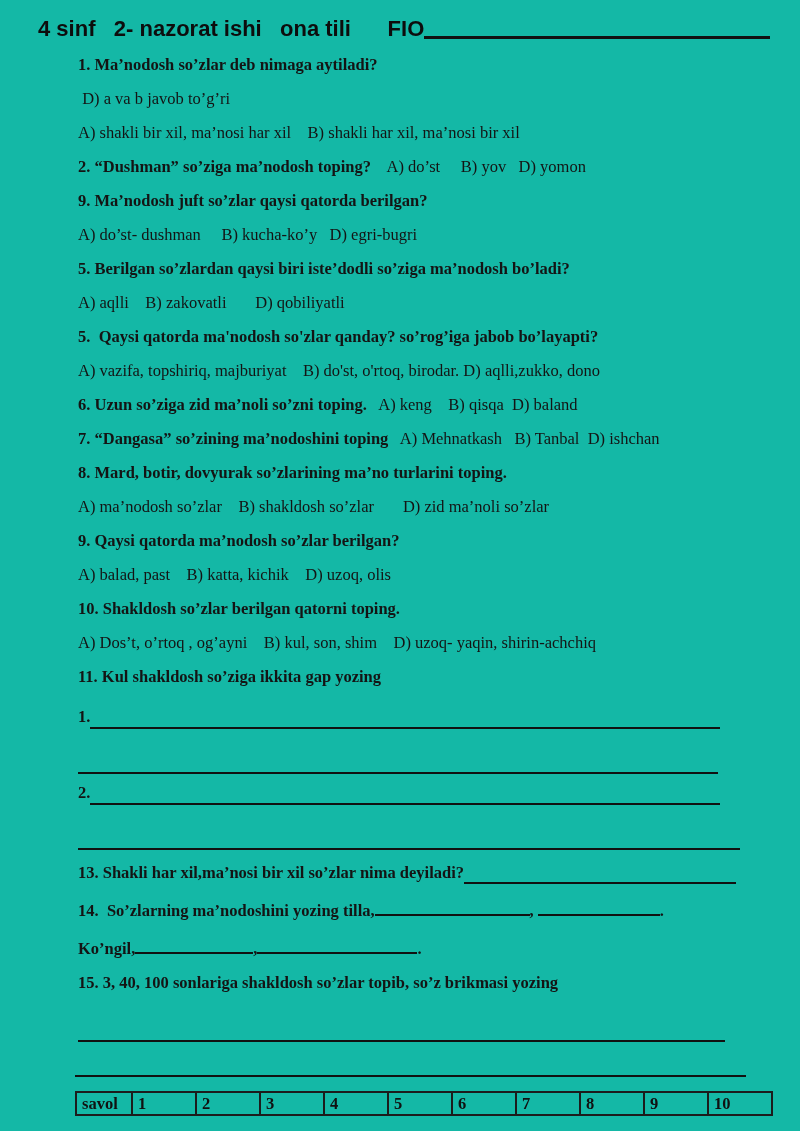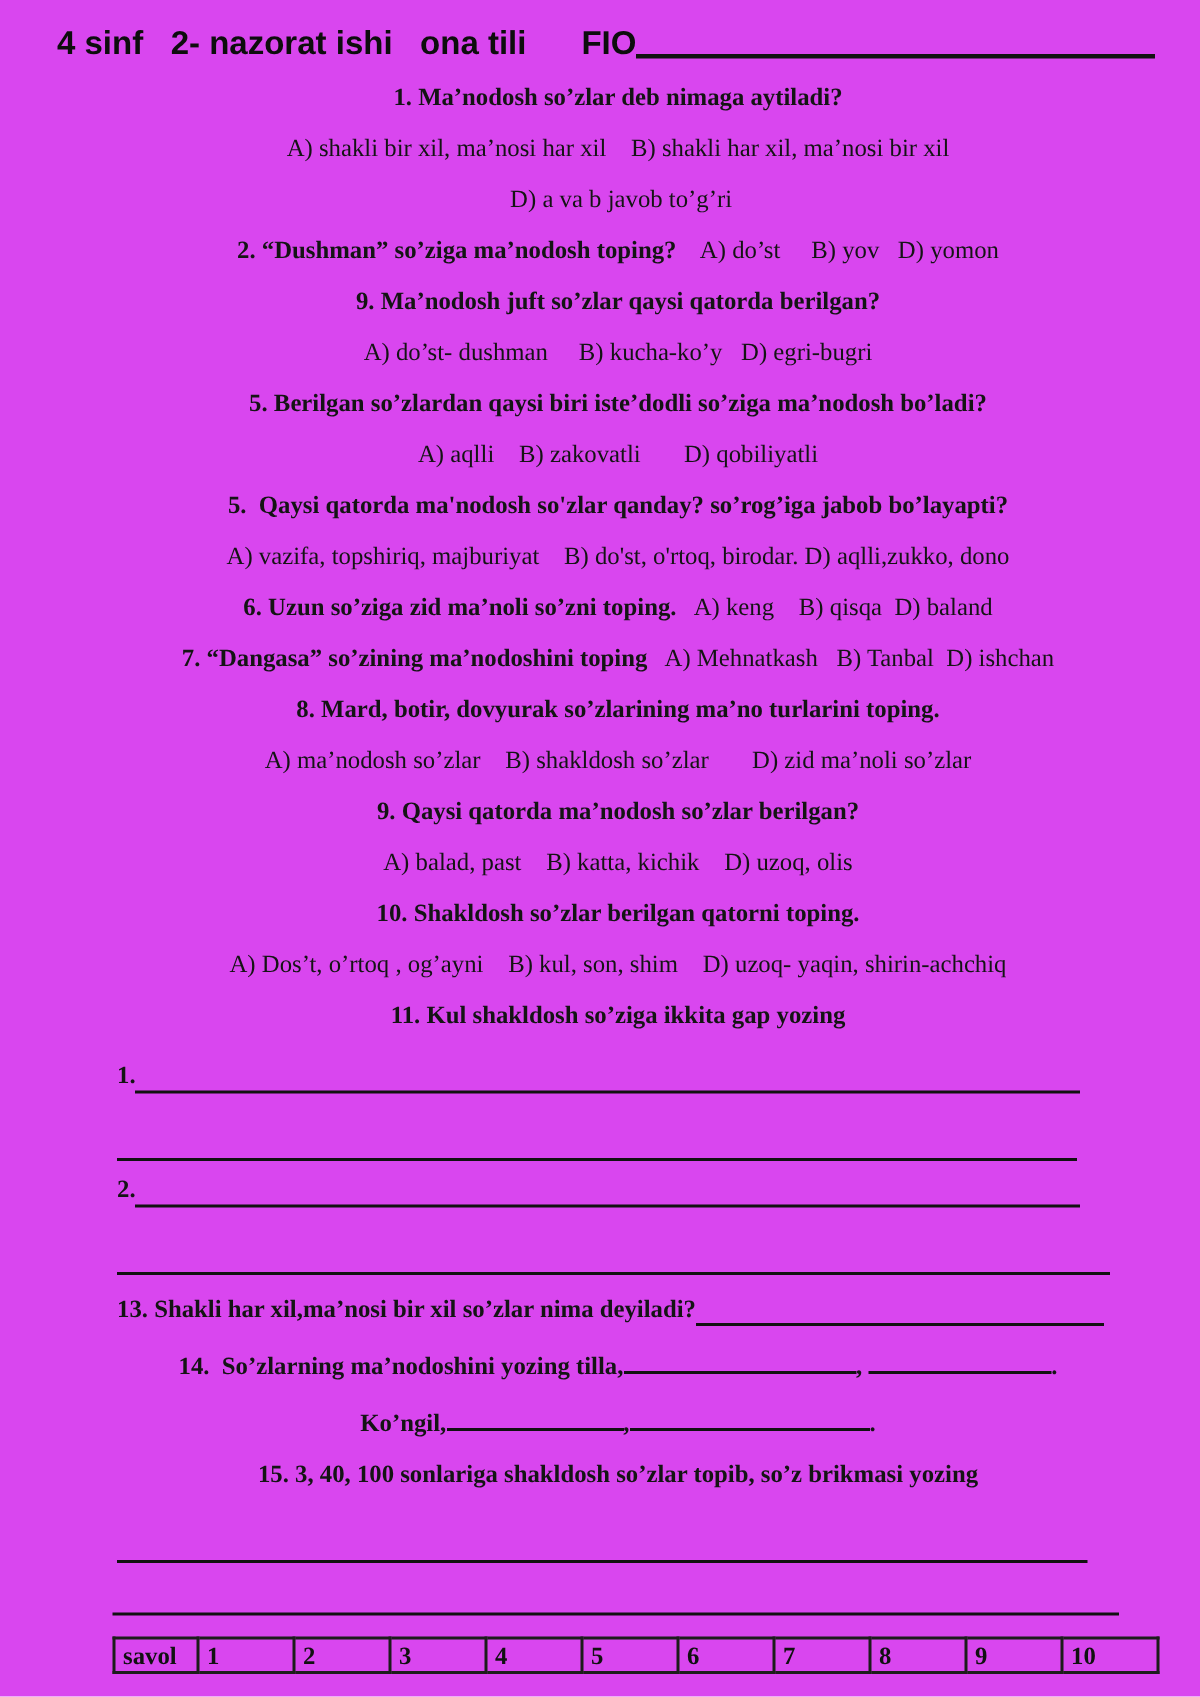--- a/index.html
+++ b/index.html
@@ -1,38 +1,38 @@
 <!DOCTYPE html>
 <html><head>
 <meta charset="utf-8">
 <style>
   html,body{margin:0;padding:0;background:#ffffff;}
   .page{
     position:relative;
     width:800px;height:1131px;
-    background:#d946ef;
+    background:#14b8a6;
     color:#111;
     overflow:hidden;
     font-family:"Liberation Serif", serif;
   }
   
   .header{
     display:flex;align-items:flex-end;
     padding:16px 30px 0 38px;
     font-family:"Liberation Sans", sans-serif;
     font-weight:700;font-size:22px;line-height:26px;
     white-space:pre-wrap;color:#0d0d0d;
   }
   .header .fill{flex:1;border-bottom:3px solid #111;margin-bottom:3px;}
   
   .content{
     padding:6px 54px 0 78px;
     font-size:16.5px;color:#141414;
   }
-  .line{line-height:34px;white-space:pre-wrap;text-align:center;}
+  .line{line-height:34px;white-space:pre-wrap;}
   .b{font-weight:700;}
   .r{font-weight:400;}
   .bi{font-weight:700;}
   .qline{display:flex;align-items:flex-end;height:34px;white-space:pre-wrap;}
   .qline .lbl{line-height:34px;}
   .fill{flex:1;border-bottom:2px solid #111;margin-bottom:6px;}
   .write{display:flex;align-items:flex-end;height:38px;font-weight:700;white-space:pre-wrap;}
   .write .lbl{line-height:38px;}
   .write .fill{margin-bottom:7px;margin-right:26px;}
   .rule{height:36px;border-bottom:2px solid #111;}
@@ -59,22 +59,22 @@
 
 <div class="page">
 
   <div class="header">
     <span>4 sinf   2- nazorat ishi   ona tili      FIO</span><span class="fill"></span>
   </div>
 
   <div class="content">
 
     <div class="line b">1. Ma’nodosh so’zlar deb nimaga aytiladi?</div>
+    <div class="line r"> D) a va b javob to’g’ri</div>
     <div class="line r">A) shakli bir xil, ma’nosi har xil    B) shakli har xil, ma’nosi bir xil</div>
-    <div class="line r"> D) a va b javob to’g’ri</div>
 
     <div class="line"><span class="b">2. “Dushman” so’ziga ma’nodosh toping?</span><span class="r">    A) do’st     B) yov   D) yomon</span></div>
 
     <div class="line b">9. Ma’nodosh juft so’zlar qaysi qatorda berilgan?</div>
     <div class="line r">A) do’st- dushman     B) kucha-ko’y   D) egri-bugri</div>
 
     <div class="line b">5. Berilgan so’zlardan qaysi biri iste’dodli so’ziga ma’nodosh bo’ladi?</div>
     <div class="line r">A) aqlli    B) zakovatli       D) qobiliyatli</div>
 
     <div class="line b">5.  Qaysi qatorda ma'nodosh so'zlar qanday? so’rog’iga jabob bo’layapti?</div>

